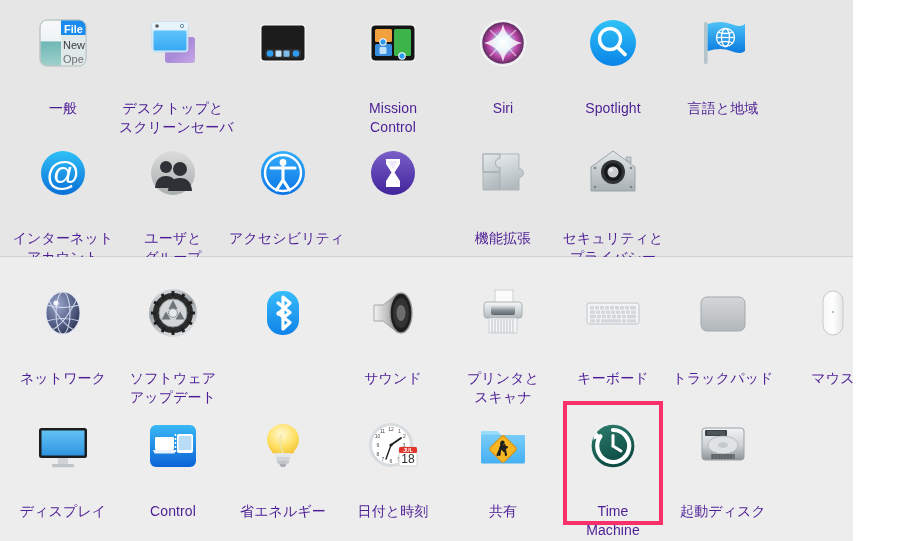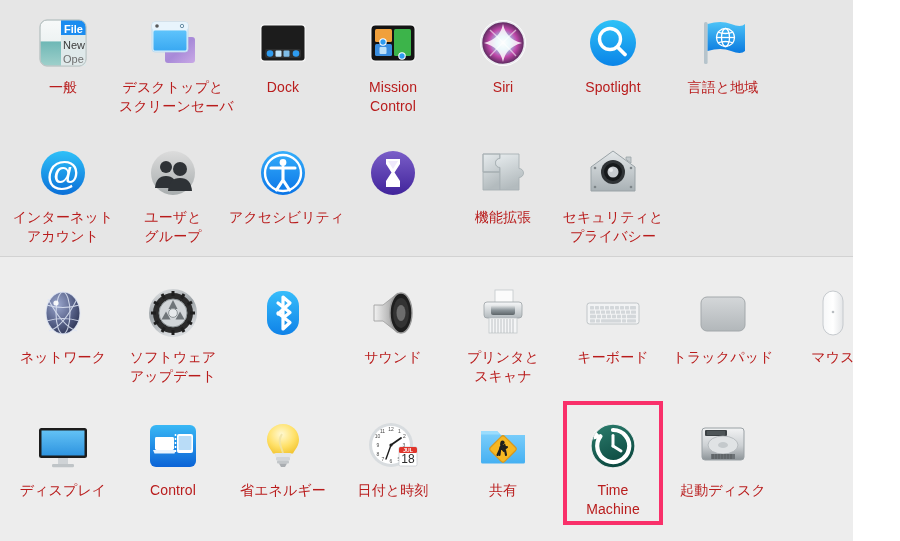--- a/index.html
+++ b/index.html
@@ -55,26 +55,26 @@
   }
   .pane-icon {
     width: 64px;
     height: 64px;
     position: relative;
     flex: 0 0 auto;
     display: block;
   }
   .pane-icon svg { display: block; width: 64px; height: 64px; }
   .pane-label {
-    margin-top: 3px;
+    margin-top: 24px;
     width: 108px;
     text-align: center;
     font-size: 14px;
     line-height: 19px;
-    color: #b91c1c;
+    color: #4c1d95;
     letter-spacing: 0.1px;
     white-space: pre-line;
     word-break: keep-all;
   }
   .pane.selected .highlight {
     position: absolute;
     left: 5px;
     top: -2px;
     width: 100px;
     height: 124px;
@@ -148,21 +148,20 @@
           <svg viewBox="0 0 64 64">
             <rect x="9" y="13" width="46" height="38" rx="4" fill="#f1f1f1"></rect>
             <rect x="10.5" y="14.5" width="43" height="35" rx="3" fill="#1c1c1c"></rect>
             <rect x="14" y="38" width="36" height="9" rx="2" fill="#2e2e2e"></rect>
             <circle cx="19" cy="42.5" r="3.3" fill="#2e9bef"></circle>
             <rect cx="0" x="24.5" y="39.5" width="6" height="6.2" rx="1" fill="#bfe2f8"></rect>
             <rect x="32.5" y="39.5" width="6" height="6.2" rx="1" fill="#7fbde8"></rect>
             <circle cx="45" cy="42.5" r="3.3" fill="#2e9bef"></circle>
           </svg>
         </span>
-        <span class="pane-label">Dock</span>
       </div>
 
       <div class="pane">
         <span class="pane-icon">
           <svg viewBox="0 0 64 64">
             <rect x="9" y="13" width="46" height="38" rx="5" fill="#efefef"></rect>
             <rect x="10.5" y="14.5" width="43" height="35" rx="4" fill="#141414"></rect>
             <rect x="14" y="18" width="17" height="13" rx="1.5" fill="#f0a03c"></rect>
             <rect x="33" y="18" width="17" height="27" rx="1.5" fill="#3cb44a"></rect>
             <rect x="14" y="33" width="17" height="12" rx="1.5" fill="#3a8ee0"></rect>

